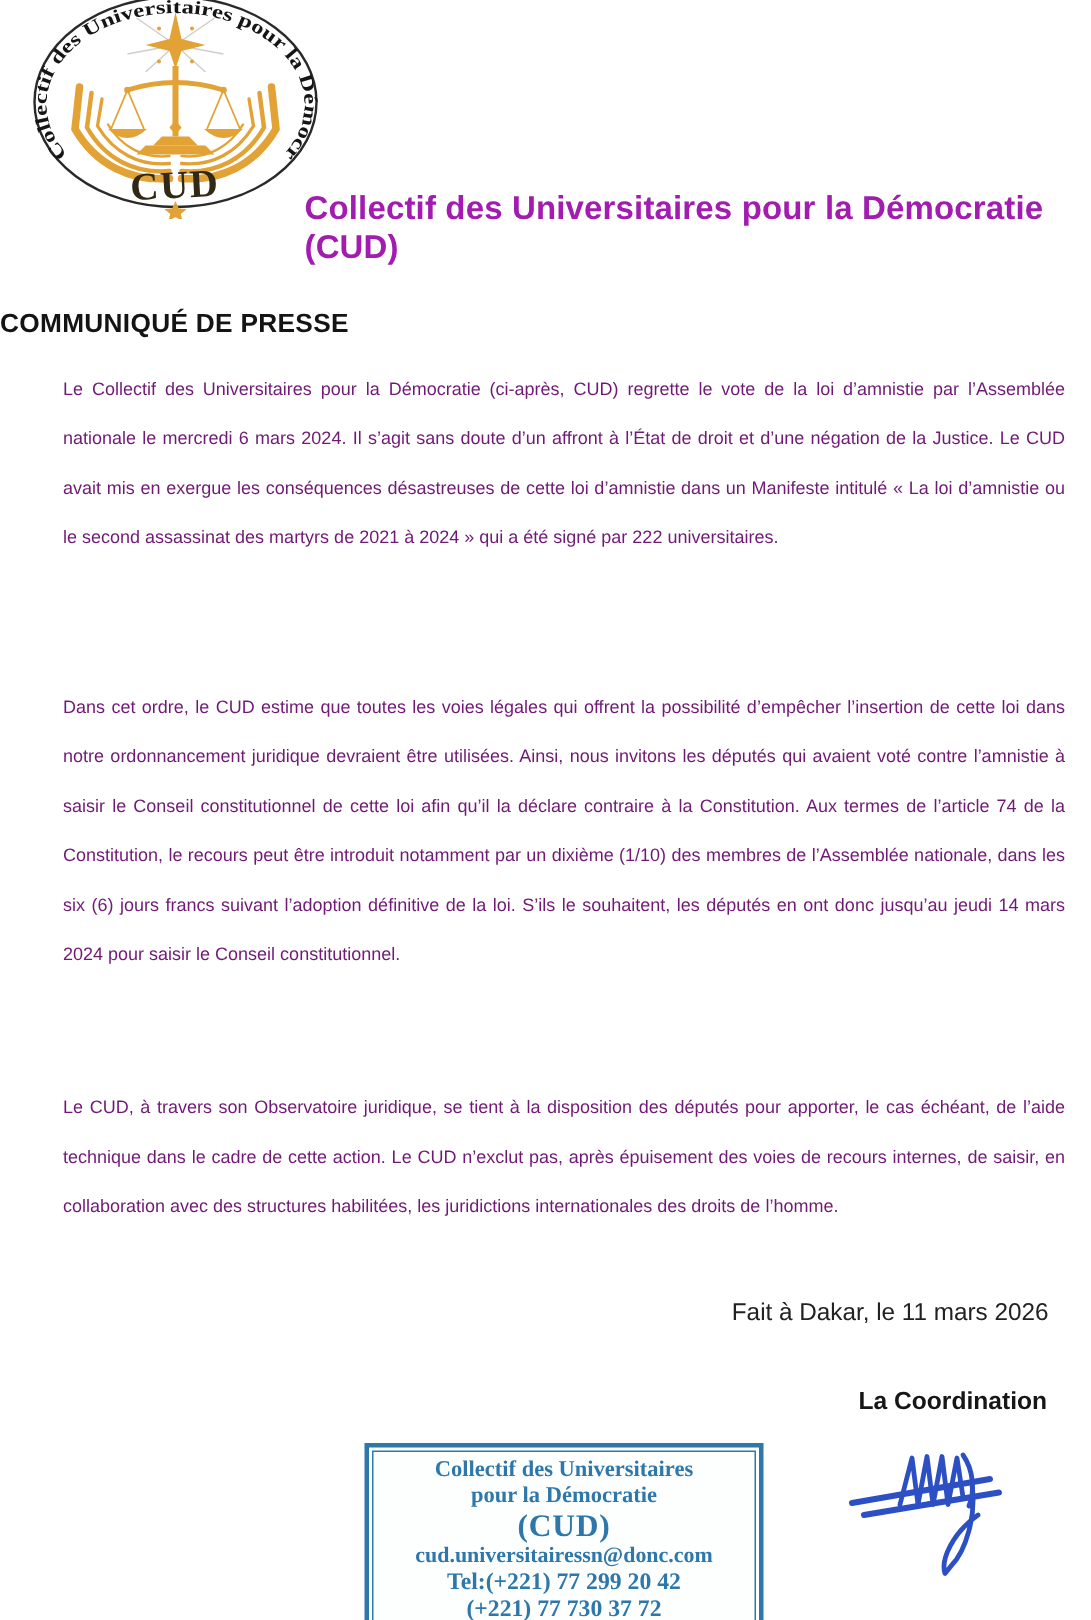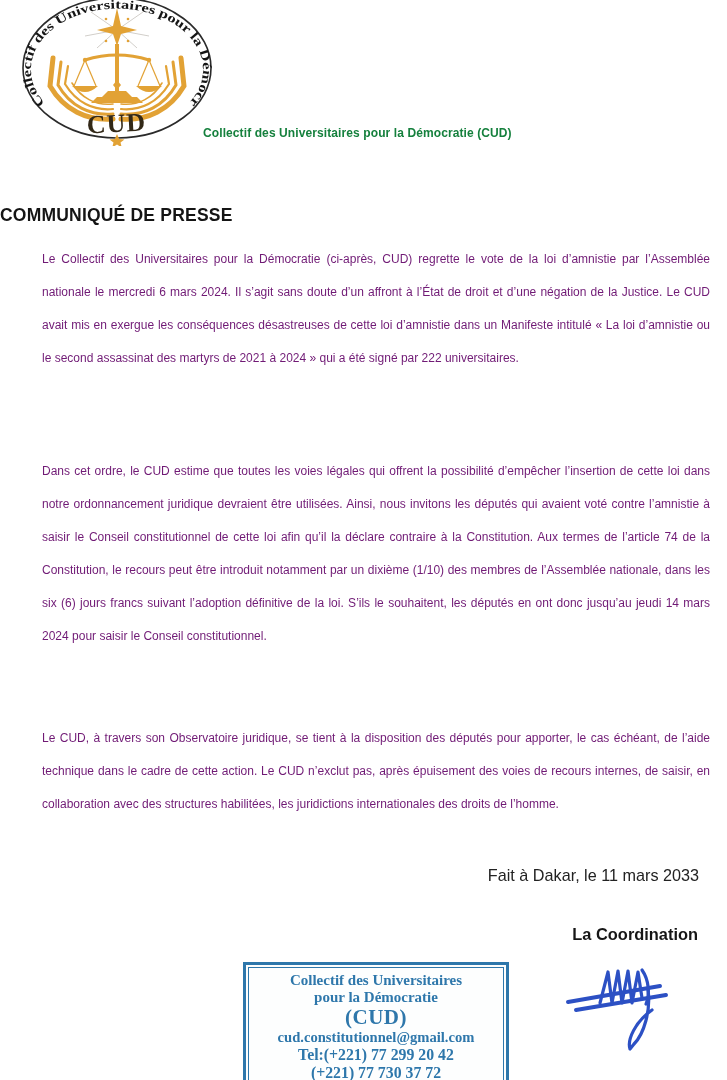--- a/index.html
+++ b/index.html
@@ -4,21 +4,21 @@
 <style>
   html,body{margin:0;padding:0;background:#fff;}
   .page{
     position:relative;width:727px;height:1080px;background:#ffffff;
     font-family:"Liberation Sans",sans-serif;color:#212121;overflow:hidden;
   }
   
   .logo{position:absolute;left:17px;top:-4px;}
   
   .org-header{position:absolute;left:203px;top:126px;width:500px;}
-  .org-name{font-weight:bold;font-size:12px;color:#15803d;letter-spacing:.1px;}
+  .org-name{font-weight:bold;font-size:22px;color:#a21caf;letter-spacing:.1px;}
   .org-email{font-size:16.3px;color:#2b2b2b;margin-top:6px;}
   
   .doc-title{
     position:absolute;top:205px;left:0;width:100%;text-align:left;
     font-weight:bold;font-size:17.5px;color:#141414;letter-spacing:.2px;
   }
   
   .para{
     position:absolute;left:42px;width:668px;margin:0;
     font-size:12px;line-height:33px;text-align:justify;color:#701a75;
@@ -115,29 +115,29 @@
   <div class="org-header">
     <div class="org-name">Collectif des Universitaires pour la Démocratie (CUD)</div>
   </div>
 
   <div class="doc-title">COMMUNIQUÉ DE PRESSE</div>
 
   <p id="p1" class="para">Le Collectif des Universitaires pour la Démocratie (ci-après, CUD) regrette le vote de la loi d’amnistie par l’Assemblée nationale le mercredi 6 mars 2024. Il s’agit sans doute d’un affront à l’État de droit et d’une négation de la Justice. Le CUD avait mis en exergue les conséquences désastreuses de cette loi d’amnistie dans un Manifeste intitulé « La loi d’amnistie ou le second assassinat des martyrs de 2021 à 2024 » qui a été signé par 222 universitaires.</p>
   <p id="p2" class="para">Dans cet ordre, le CUD estime que toutes les voies légales qui offrent la possibilité d’empêcher l’insertion de cette loi dans notre ordonnancement juridique devraient être utilisées. Ainsi, nous invitons les députés qui avaient voté contre l’amnistie à saisir le Conseil constitutionnel de cette loi afin qu’il la déclare contraire à la Constitution. Aux termes de l’article 74 de la Constitution, le recours peut être introduit notamment par un dixième (1/10) des membres de l’Assemblée nationale, dans les six (6) jours francs suivant l’adoption définitive de la loi. S’ils le souhaitent, les députés en ont donc jusqu’au jeudi 14 mars 2024 pour saisir le Conseil constitutionnel.</p>
   <p id="p3" class="para">Le CUD, à travers son Observatoire juridique, se tient à la disposition des députés pour apporter, le cas échéant, de l’aide technique dans le cadre de cette action. Le CUD n’exclut pas, après épuisement des voies de recours internes, de saisir, en collaboration avec des structures habilitées, les juridictions internationales des droits de l’homme.</p>
 
-  <div class="dateline">Fait à Dakar, le 11 mars 2033</div>
+  <div class="dateline">Fait à Dakar, le 11 mars 2026</div>
   <div class="signoff">La Coordination</div>
 
   <div class="stamp">
     <div class="stamp-inner">
       <div class="stamp-line s-small">Collectif des Universitaires</div>
       <div class="stamp-line s-small">pour la Démocratie</div>
       <div class="stamp-line s-big">(CUD)</div>
-      <div class="stamp-line s-mail">cud.constitutionnel@gmail.com</div>
+      <div class="stamp-line s-mail">cud.universitairessn@donc.com</div>
       <div class="stamp-line s-tel">Tel:(+221) 77 299 20 42</div>
       <div class="stamp-line s-tel">(+221) 77 730 37 72</div>
     </div>
   </div>
 
   <svg class="signature" width="150" height="115" viewBox="0 0 150 115" fill="none" stroke="currentColor" stroke-linecap="round" stroke-linejoin="round">
     <path d="M 10 52 L 102 36" stroke-width="4"></path>
     <path d="M 18 60 L 108 45" stroke-width="4"></path>
     <path d="M 42 53 L 50 22 L 54 53 L 60 21 L 64 53 L 70 21 L 74 53 L 80 22 L 84 48" stroke-width="3.2"></path>
     <path d="M 84 20 C 91 30 92 44 88 54" stroke-width="3.2"></path>

